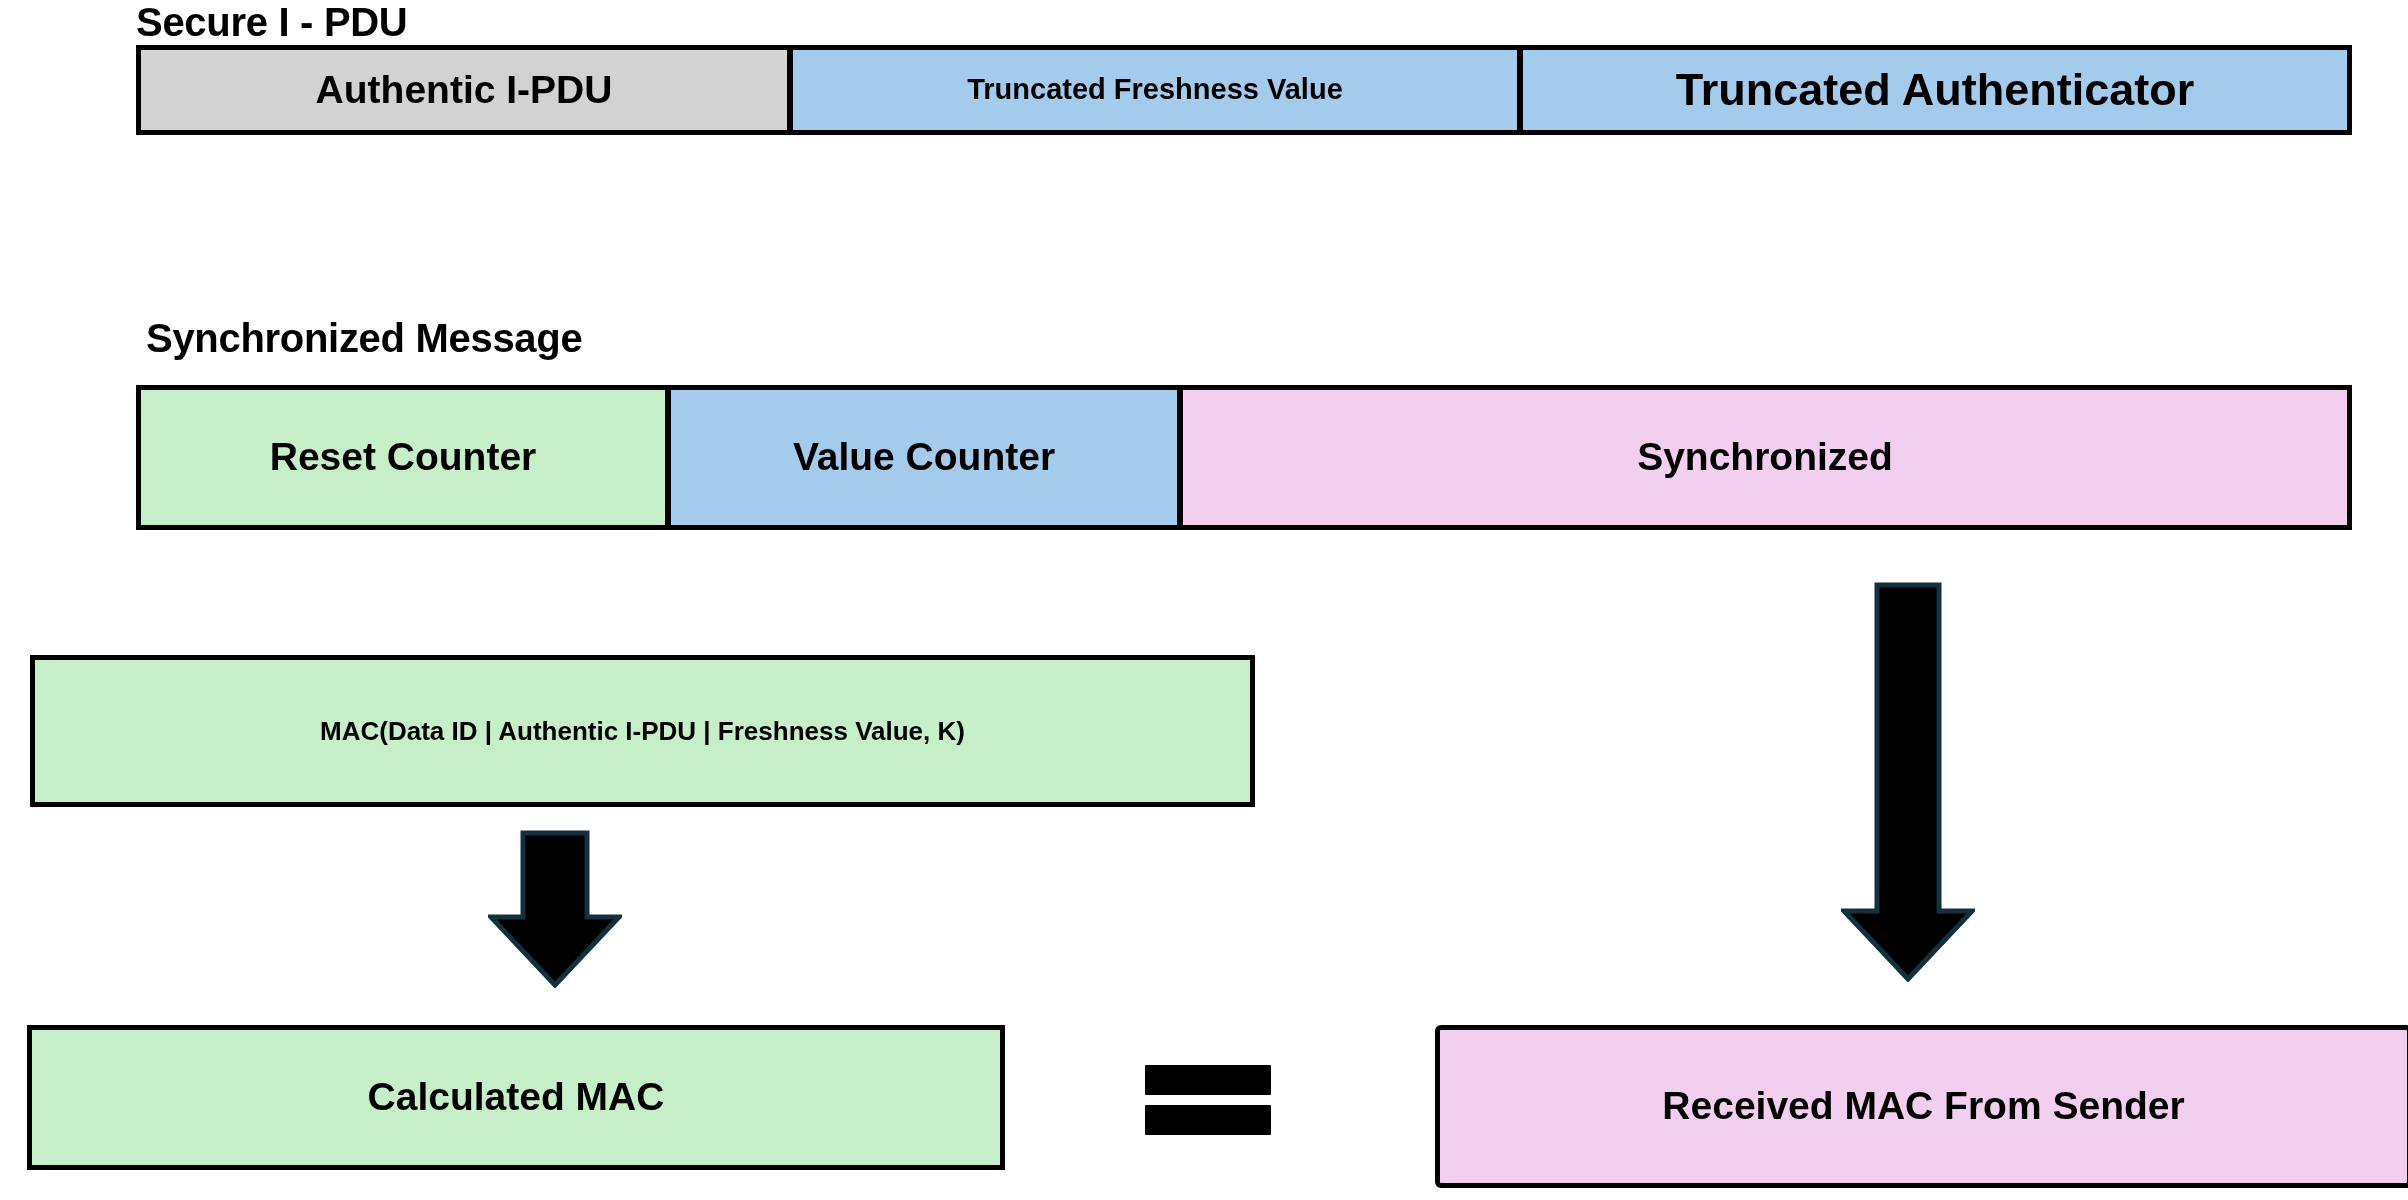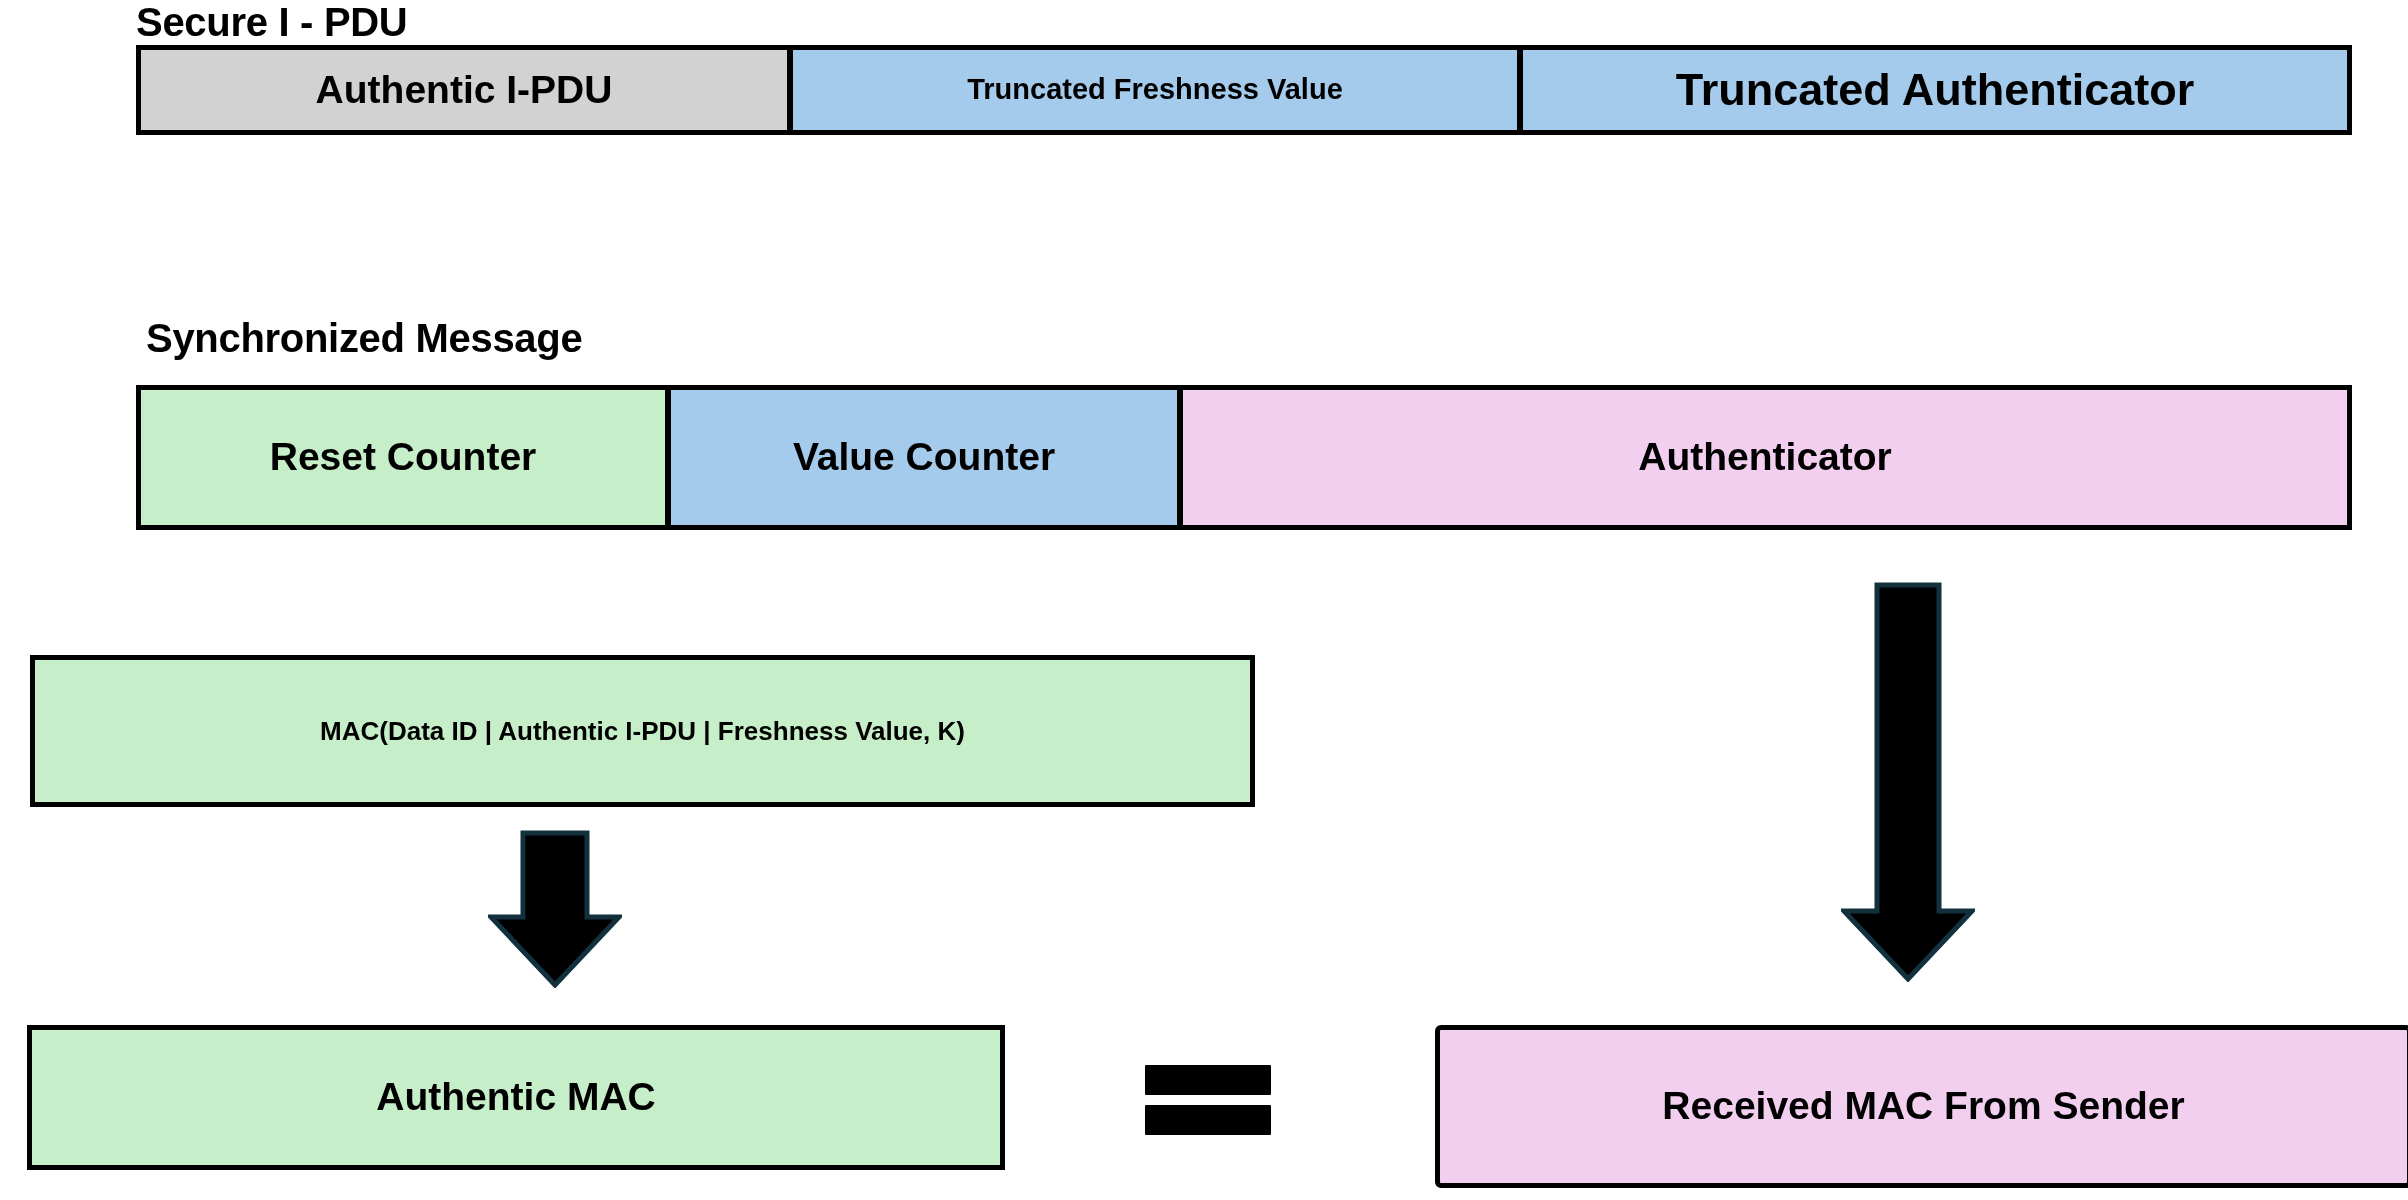--- a/index.html
+++ b/index.html
@@ -95,41 +95,41 @@
 
   <div class="box seg c-green" style="left:136px; top:385px; width:532px; height:145px; font-size:39px; border-right-width:3px;">
     <span>Reset Counter</span>
   </div>
 
   <div class="box seg c-blue" style="left:668px; top:385px; width:512px; height:145px; font-size:39px; border-left-width:3px; border-right-width:3px;">
     <span>Value Counter</span>
   </div>
 
   <div class="box seg c-pink" style="left:1180px; top:385px; width:1172px; height:145px; font-size:39px; border-left-width:3px;">
-    <span>Authenticator</span>
+    <span>Synchronized</span>
   </div>
 
   <div class="box c-green" style="left:30px; top:655px; width:1225px; height:152px; font-size:26px;">
     <span>MAC(Data ID | Authentic I-PDU | Freshness Value, K)</span>
   </div>
 
   <div class="arrow" style="left:488px; top:830px;">
     <svg width="134" height="158" viewBox="0 0 134 158">
       <polygon points="35,3 99,3 99,87 131,87 67,155 3,87 35,87" fill="#000000" stroke="#12313c" stroke-width="5" stroke-linejoin="miter"></polygon>
     </svg>
   </div>
 
   <div class="arrow" style="left:1841px; top:582px;">
     <svg width="134" height="400" viewBox="0 0 134 400">
       <polygon points="36,3 98,3 98,329 131,329 67,397 3,329 36,329" fill="#000000" stroke="#12313c" stroke-width="5" stroke-linejoin="miter"></polygon>
     </svg>
   </div>
 
   <div class="box c-green" style="left:27px; top:1025px; width:978px; height:145px; font-size:39px;">
-    <span>Authentic MAC</span>
+    <span>Calculated MAC</span>
   </div>
 
   <div class="equals" style="left:1145px; top:1060px; width:126px; height:80px;">
     <div class="bar" style="top:5px;  height:30px;"></div>
     <div class="bar" style="top:45px; height:30px;"></div>
   </div>
 
   <div class="box c-pink" style="left:1435px; top:1025px; width:977px; height:163px; font-size:39px;border-radius:6px;">
     <span>Received MAC From Sender</span>
   </div>

